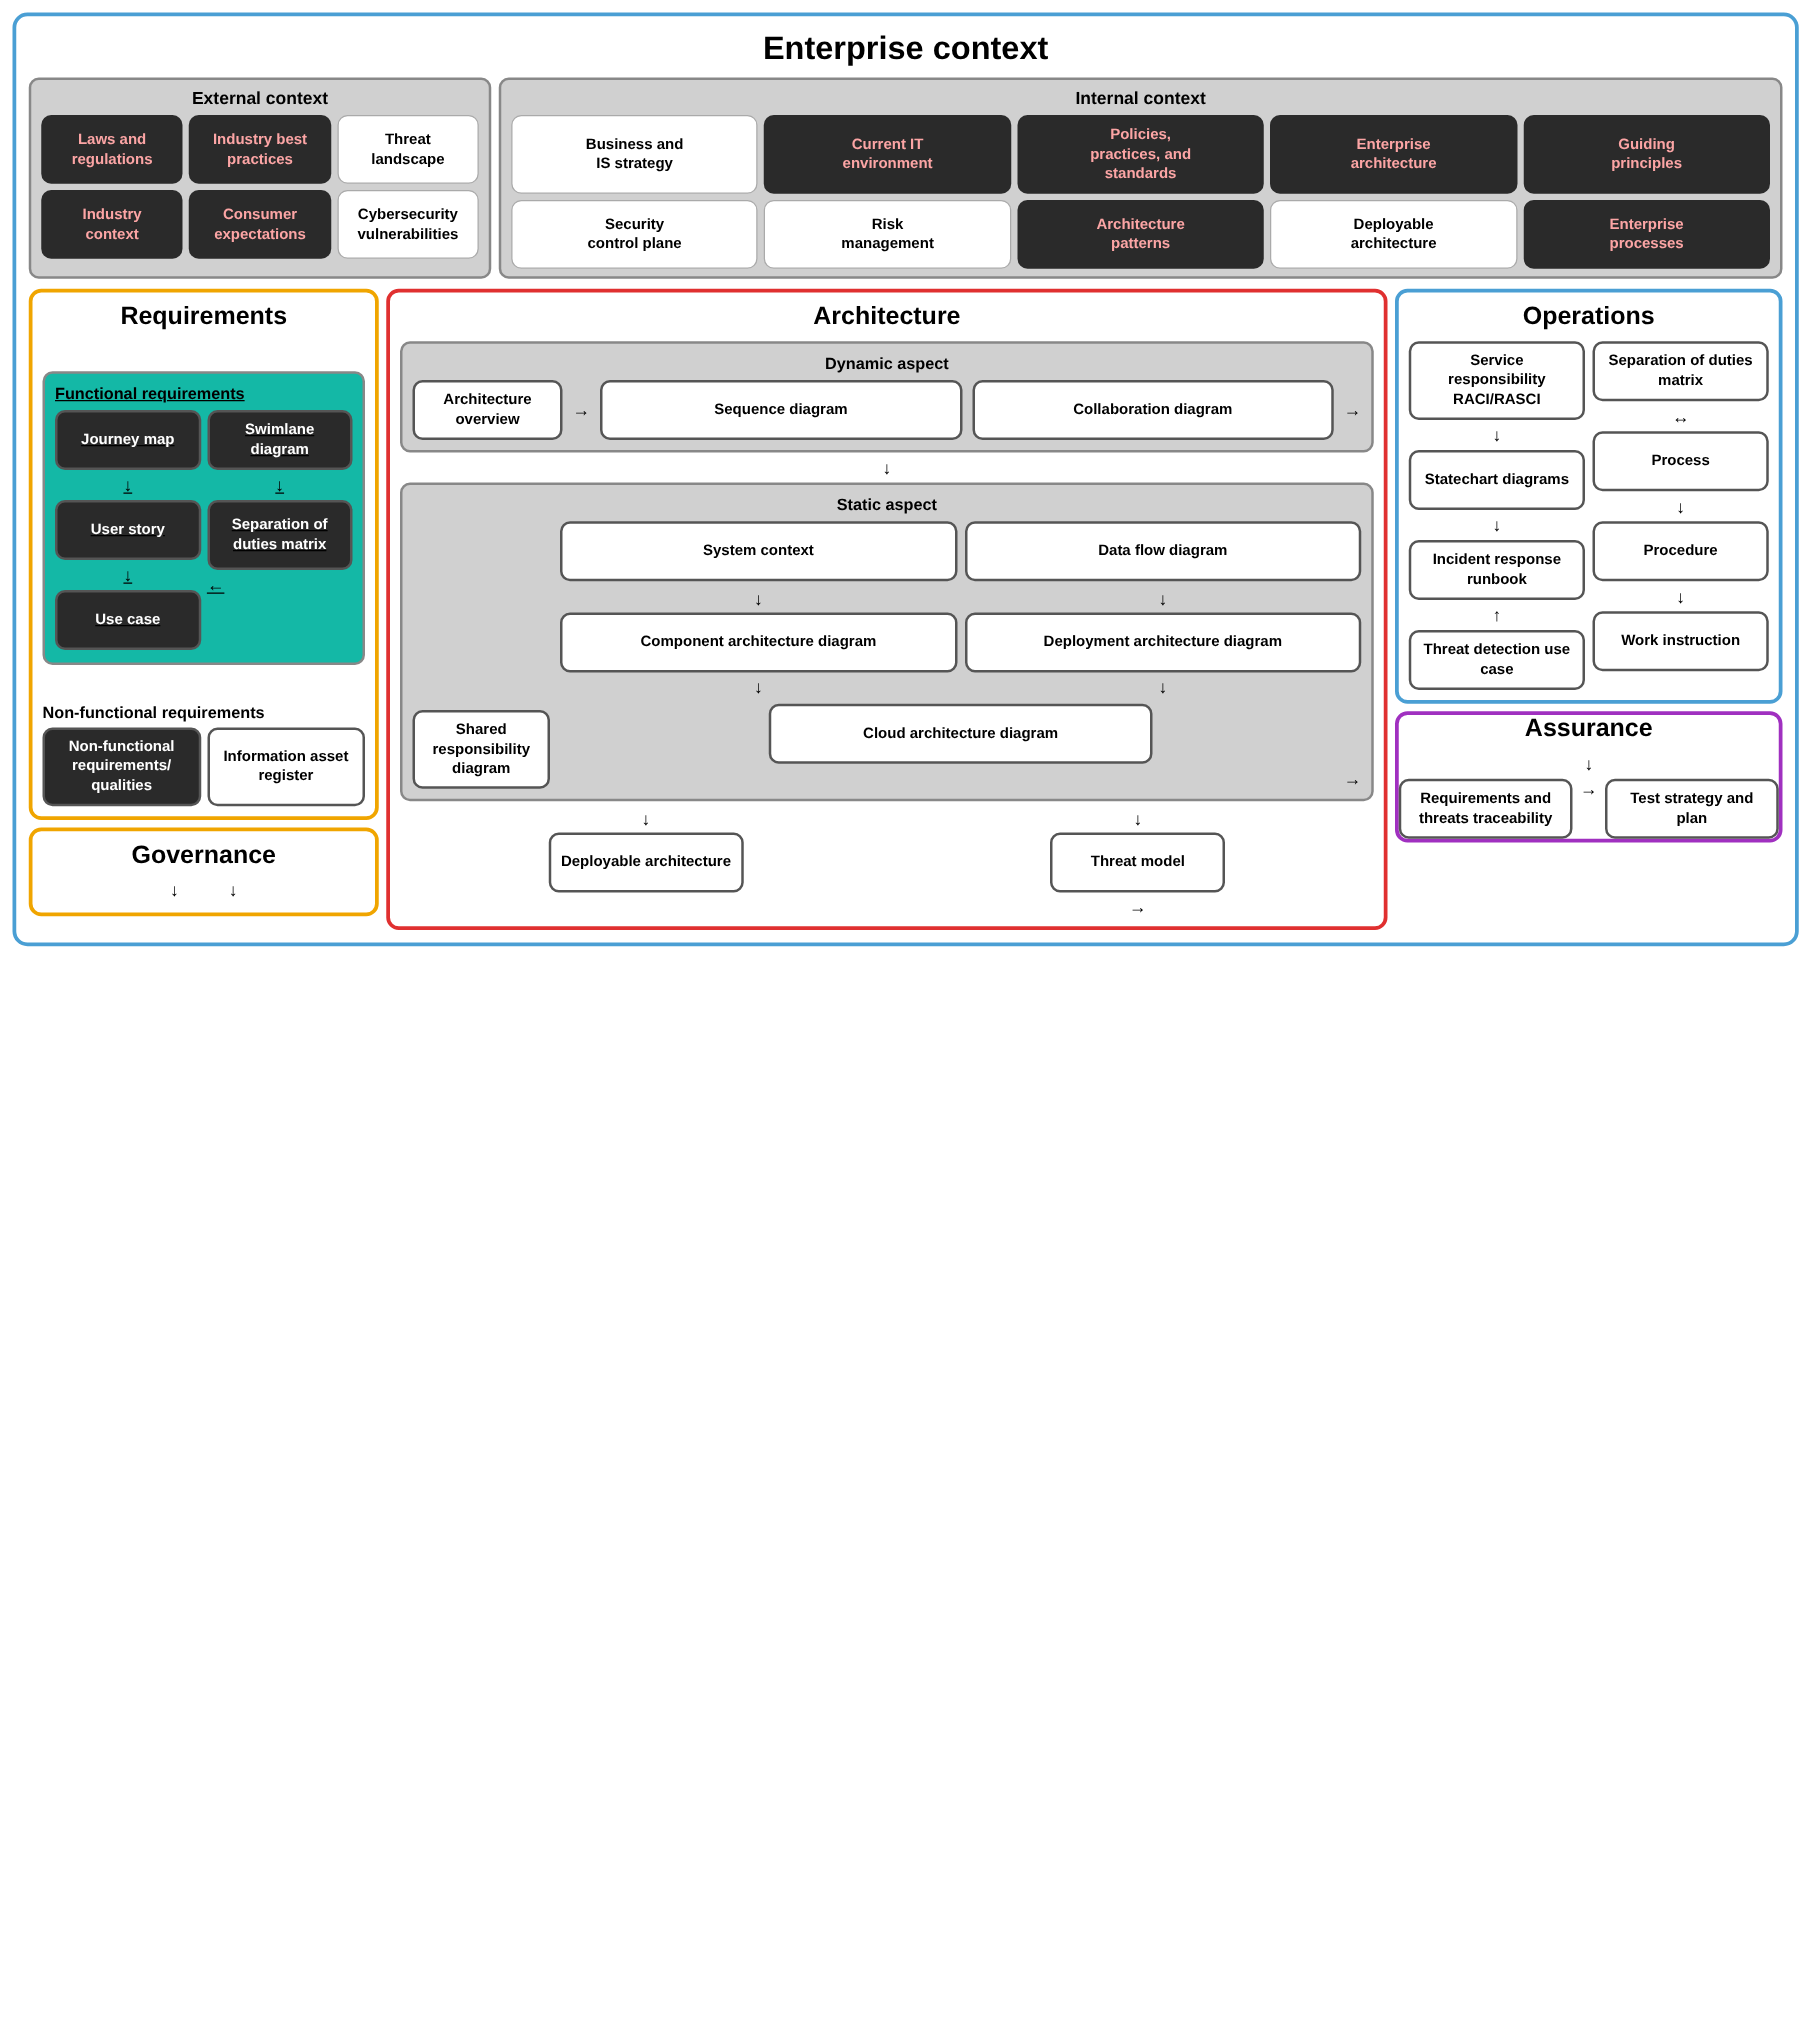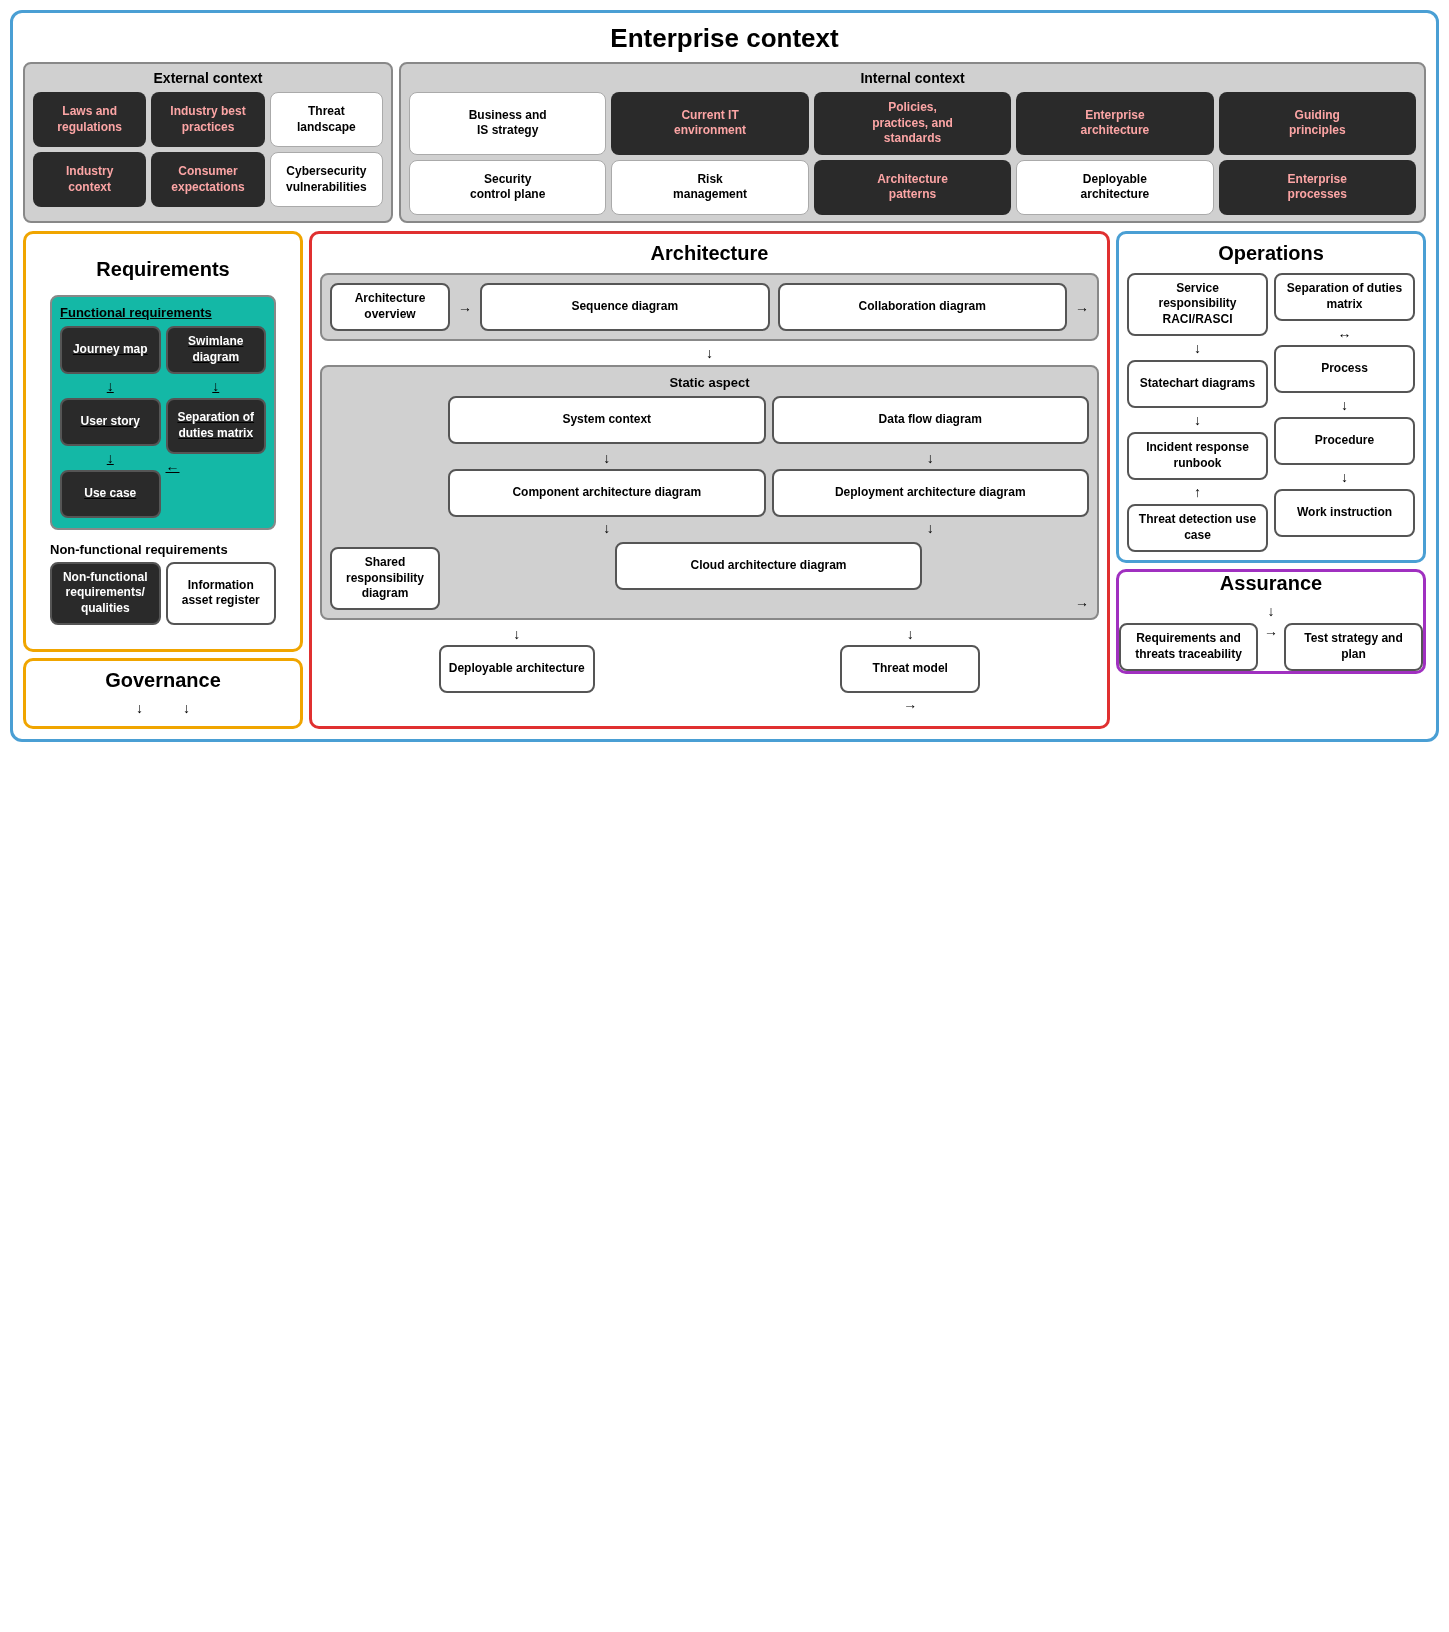--- a/index.html
+++ b/index.html
@@ -89,24 +89,24 @@
       background: #fff;
       color: #000;
       border: 1px solid #aaa;
     }
 
     
     .section-requirements {
       flex: 0 0 280px;
       border: 3px solid #f0a500;
       border-radius: 10px;
-      padding: 24px;
+      padding: 8px;
       display: flex;
       flex-direction: column;
-      gap: 6px;
+      gap: 24px;
     }
 
     .section-operations {
       flex: 0 0 310px;
       border: 3px solid #4a9fd4;
       border-radius: 10px;
       padding: 8px;
     }
 
     .section-title {
@@ -289,20 +289,21 @@
         </div>
       </div>
 
     </div>
 
     <div style="flex:1;">
       <div style="border:3px solid #e03030; border-radius:10px; padding:8px; height:100%;">
         <div class="section-title">Architecture</div>
 
         <div class="dynamic-box">
+          <div style="text-align:center; font-weight:bold; font-size:13px; margin-bottom:6px;">Dynamic aspect</div>
           <div style="display:flex; gap:8px; align-items:center;">
             <div class="box-white node" style="flex:0 0 120px;">Architecture overview</div>
             <div class="arr">→</div>
             <div class="box-white node" style="flex:1;">Sequence diagram</div>
             <div class="box-white node" style="flex:1;">Collaboration diagram</div>
             <div class="arr">→</div>
           </div>
         </div>
 
         <div class="arr" style="text-align:center; margin:4px 0;">↓</div>

